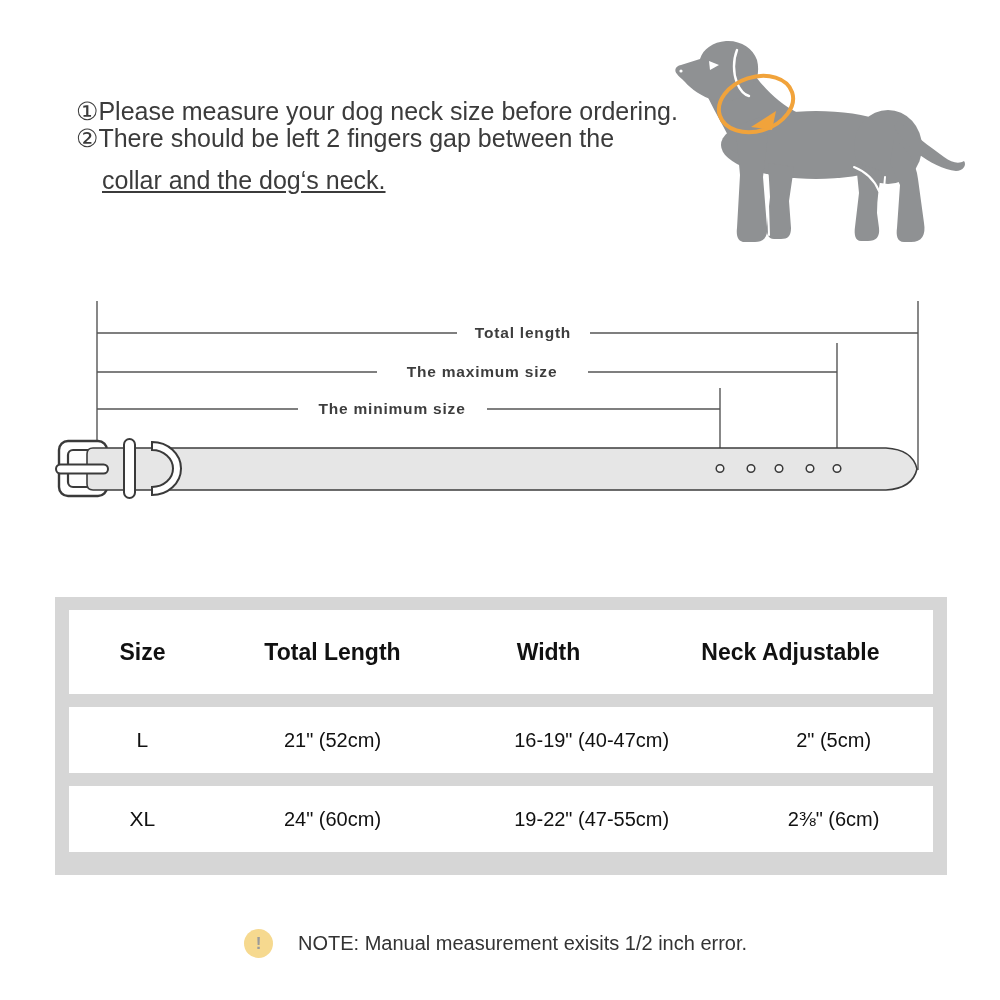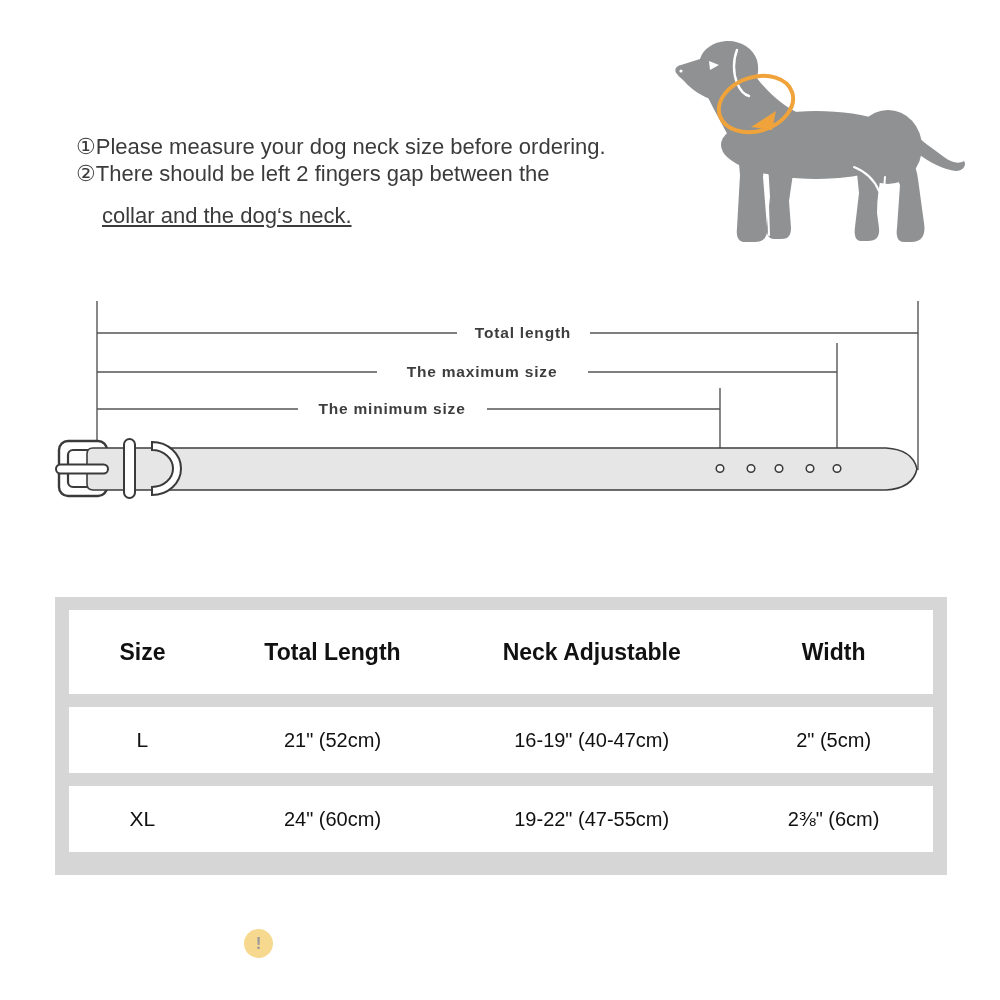--- a/index.html
+++ b/index.html
@@ -2,21 +2,21 @@
 <html><head>
 <meta charset="utf-8">
 <style>
   html,body{margin:0;padding:0;}
   body{
     width:1000px;height:1000px;position:relative;background:#ffffff;
     font-family:"Liberation Sans",sans-serif;overflow:hidden;
   }
   
   .instructions{position:absolute;left:76px;top:97px;color:#3b3b3b;}
-  .instr-line{position:absolute;white-space:nowrap;font-size:22px;margin-top:37px;}
+  .instr-line{position:absolute;white-space:nowrap;font-size:25px;}
   .instr-1{left:0;top:0;}
   .instr-2{left:0;top:27px;}
   .instr-3{left:26px;top:69px;text-decoration:underline;}
   
   .dog-wrap{position:absolute;left:648px;top:25px;width:320px;height:235px;}
   
   .diagram-wrap{position:absolute;left:40px;top:290px;width:920px;height:225px;}
   .dim-line{stroke:#555;stroke-width:1.4;fill:none;}
   .dim-label{font:600 15.5px "Liberation Sans",sans-serif;letter-spacing:.8px;fill:#3d3d3d;}
   .hw-stroke{stroke:#3a3a3a;fill:#ffffff;}
@@ -127,32 +127,33 @@
       <circle cx="770" cy="178.5" r="3.8"></circle>
       <circle cx="797" cy="178.5" r="3.8"></circle>
     </g>
   </svg>
 </div>
 
 <div class="size-table">
   <div class="t-row t-head">
     <div class="t-cell c0">Size</div>
     <div class="t-cell c1">Total Length</div>
+    <div class="t-cell c3">Width</div>
     <div class="t-cell c2">Neck Adjustable</div>
-    <div class="t-cell c3">Width</div>
   </div>
   <div class="t-row t-data">
     <div class="t-cell c0">L</div>
     <div class="t-cell c1">21" (52cm)</div>
     <div class="t-cell c2">16-19" (40-47cm)</div>
     <div class="t-cell c3">2" (5cm)</div>
   </div>
   <div class="t-row t-data">
     <div class="t-cell c0">XL</div>
     <div class="t-cell c1">24" (60cm)</div>
     <div class="t-cell c2">19-22" (47-55cm)</div>
     <div class="t-cell c3">2⅜" (6cm)</div>
   </div>
 </div>
 
 <div class="note-bar">
   <div class="note-icon">!</div>
+  <div class="note-text">NOTE: Manual measurement exisits 1/2 inch error.</div>
 </div>
 
 </body></html>

